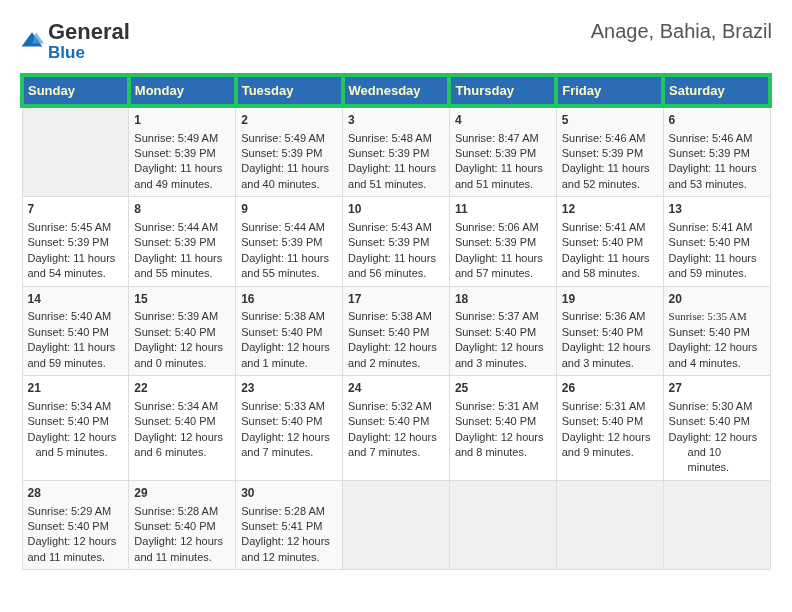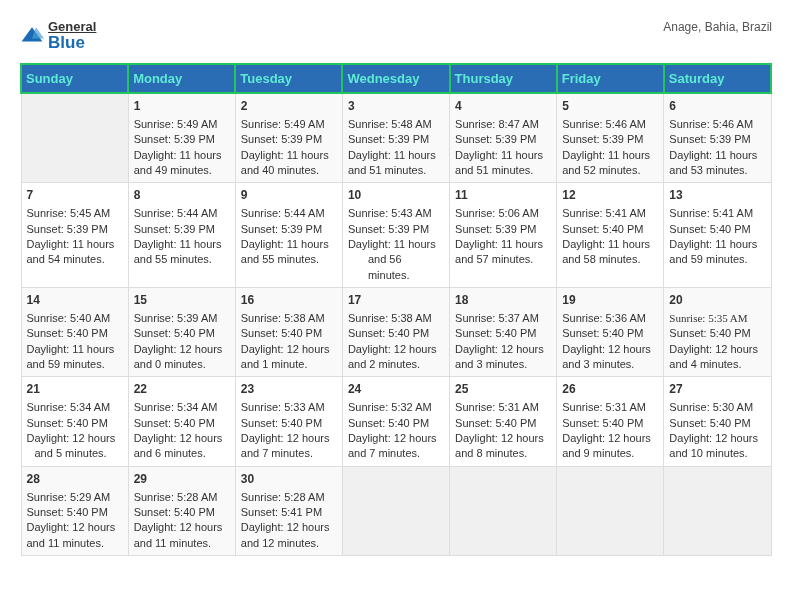--- a/index.html
+++ b/index.html
@@ -27,36 +27,36 @@
     }
     .title-block {
       text-align: right;
     }
     .month-title {
       font-size: 36px;
       font-weight: bold;
       color: #333;
     }
     .location {
-      font-size: 12px;
+      font-size: 20px;
       color: #555;
     }
     table {
       width: 100%;
       border-collapse: collapse;
       font-size: 11px;
     }
     thead tr th {
       background-color: #2a6db5;
-      color: #5eead4;
+      color: #fef9c3;
       padding: 6px 4px;
       text-align: left;
       font-size: 13px;
       font-weight: bold;
-      border: 2px solid #22c55e;
+      border: 4px solid #22c55e;
     }
     tbody tr td {
       vertical-align: top;
       padding: 4px 5px;
       border: 1px solid #ddd;
       height: 80px;
       width: calc(100% / 7);
       color: #333;
       line-height: 1.4;
     }
@@ -79,21 +79,21 @@
 </head>
 <body>
 
 <div class="header">
   <div class="logo">
     <svg class="logo-icon" viewBox="0 0 30 30" xmlns="http://www.w3.org/2000/svg">
       <polygon points="15,4 28,22 2,22" fill="#1a6bb5"></polygon>
       <polygon points="20,4 30,18 15,18" fill="#4a9fd4" opacity="0.7"></polygon>
     </svg>
     <div>
-      <div style="font-size:13px;font-weight:bold;color:#333;line-height:1.1;text-decoration:underline;">General</div>
+      <div style="font-size:22px;font-weight:bold;color:#333;line-height:1.1;">General</div>
       <div style="font-size:17px;font-weight:bold;color:#1a6bb5;line-height:1.1;">Blue</div>
     </div>
   </div>
   <div class="title-block">
     <div class="location">Anage, Bahia, Brazil</div>
   </div>
 </div>
 
 <table>
   <thead>
@@ -173,21 +173,21 @@
           <span style="display: block;">Sunrise: 5:44 AM</span>
           <span style="display: block;">Sunset: 5:39 PM</span>
           <span style="display: block;">Daylight: 11 hours</span>
           <span style="display: block;">and 55 minutes.</span>
         </td>
         <td>
           <span class="day-num">10</span>
           <span style="display: block;">Sunrise: 5:43 AM</span>
           <span style="display: block;">Sunset: 5:39 PM</span>
           <span style="display: block;">Daylight: 11 hours</span>
-          <span style="display: block; margin-left: 20px;">and 56 minutes.</span>
+          <span style="display: block;">and 56 minutes.</span>
         </td>
         <td>
           <span class="day-num">11</span>
           <span style="display: block;">Sunrise: 5:06 AM</span>
           <span style="display: block;">Sunset: 5:39 PM</span>
           <span style="display: block;">Daylight: 11 hours</span>
           <span style="display: block;">and 57 minutes.</span>
         </td>
         <td>
           <span class="day-num">12</span>
@@ -296,21 +296,21 @@
           <span style="display: block;">Sunrise: 5:31 AM</span>
           <span style="display: block;">Sunset: 5:40 PM</span>
           <span style="display: block;">Daylight: 12 hours</span>
           <span style="display: block;">and 9 minutes.</span>
         </td>
         <td>
           <span class="day-num">27</span>
           <span style="display: block;">Sunrise: 5:30 AM</span>
           <span style="display: block;">Sunset: 5:40 PM</span>
           <span style="display: block;">Daylight: 12 hours</span>
-          <span style="display: block;">and 10 minutes.</span>
+          <span style="display: block; margin-left: 19px;">and 10 minutes.</span>
         </td>
       </tr>
       <tr>
         <td>
           <span class="day-num">28</span>
           <span style="display: block;">Sunrise: 5:29 AM</span>
           <span style="display: block;">Sunset: 5:40 PM</span>
           <span style="display: block;">Daylight: 12 hours</span>
           <span style="display: block;">and 11 minutes.</span>
         </td>

